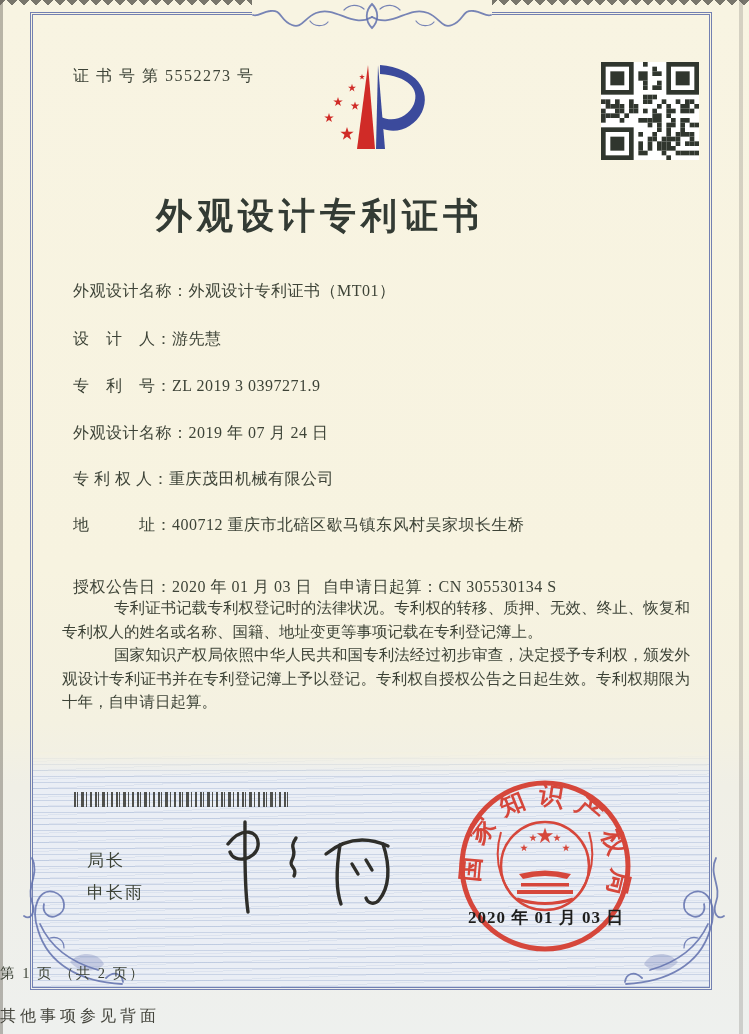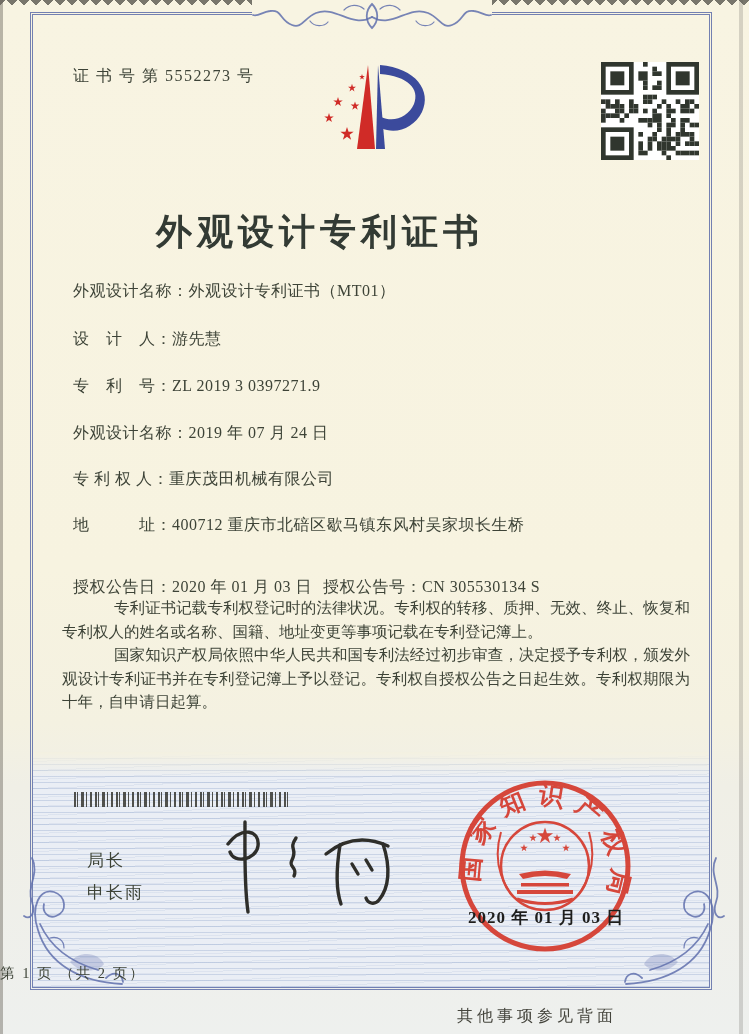--- a/index.html
+++ b/index.html
@@ -21,35 +21,35 @@
   .frame{left:30px;top:12px;width:682px;height:978px;box-sizing:border-box;
     border:3px double var(--frame-blue,#6574ac);opacity:.9;}
   
   .band{left:33px;top:752px;width:676px;height:236px;background-color:#eaeef5;
     background-image:repeating-linear-gradient(180deg,rgba(125,150,195,.30) 0 1px,rgba(0,0,0,0) 1px 6px),
       repeating-linear-gradient(178deg,rgba(125,150,195,.12) 0 1px,rgba(0,0,0,0) 1px 9px);}
   .band-fade{left:33px;top:752px;width:676px;height:26px;
     background:linear-gradient(180deg,#f4f1e1 0,rgba(244,241,225,0) 100%);}
   .cert-no{left:73px;top:66px;font-size:16px;letter-spacing:1.5px;text-align:right;}
   .title{left:0;width:640px;top:192px;text-align:center;font-size:36px;font-weight:600;
-    letter-spacing:5px;color:#333b34;margin-top:16px;}
+    letter-spacing:5px;color:#333b34;}
   .row{left:73px;font-size:16px;letter-spacing:.5px;white-space:nowrap;}
   .row .lbl{color:#3d4337;}
   .row .val{color:#3d4337;}
   .grant-no{position:absolute;left:250px;top:0;}
   .paras{left:62px;top:596px;width:628px;font-size:15.5px;line-height:23.6px;text-align:justify;}
   .paras p{margin:0;text-indent:52px;}
   .barcode{left:74px;top:792px;width:214px;height:15px;opacity:.85;
     background:repeating-linear-gradient(90deg,#35352f 0 2px,transparent 2px 3px,#35352f 3px 4px,
       transparent 4px 7px,#35352f 7px 10px,transparent 10px 12px,#35352f 12px 13px,
       transparent 13px 16px,#35352f 16px 18px,transparent 18px 21px);}
   .director-title{left:87px;top:849px;font-size:17px;letter-spacing:2px;}
   .director-name{left:87px;top:881px;font-size:17px;letter-spacing:2px;}
   .page-info{left:0;width:700px;top:964px;text-align:left;font-size:14.5px;letter-spacing:2px;}
-  .footer-note{left:0;width:617px;top:1006px;text-align:right;font-size:16px;letter-spacing:4px;color:#45453d;}
+  .footer-note{left:0;width:617px;top:1006px;text-align:left;font-size:16px;letter-spacing:4px;color:#45453d;}
   .seal-date{left:468px;top:906px;width:170px;font-size:17px;letter-spacing:1px;color:#1e1e1c;
     font-weight:600;z-index:5;}
   svg .orn{stroke:var(--ornament-blue,#6070ad);stroke-width:1.8;fill:none;stroke-linecap:round;opacity:.85;}
   svg .orn-f{fill:var(--ornament-blue,#6070ad);opacity:.28;stroke:none;}
   svg .seal-red{fill:var(--seal-red,#d5392c);}
   svg .seal-stroke{stroke:var(--seal-red,#d5392c);fill:none;}
   svg .lr{fill:var(--logo-red,#d02b27);}
   svg .lb{fill:var(--logo-blue,#3b4a9c);}
 </style>
 </head>
@@ -264,21 +264,21 @@
   </div>
   <div class="abs row" style="top:469px;">
     <span class="lbl">专 利 权 人：</span><span class="val">重庆茂田机械有限公司</span>
   </div>
   <div class="abs row" style="top:515px;">
     <span class="lbl">地　　　址：</span><span class="val">400712 重庆市北碚区歇马镇东风村吴家坝长生桥</span>
   </div>
   <div class="abs row" style="top:577px;">
     <span class="lbl">授权公告日：</span><span class="val">2020 年 01 月 03 日</span>
     <span class="grant-no">
-      <span class="lbl">授权公告号：</span><span class="val">CN 305530134 S</span>
+      <span class="lbl">自申请日起算：</span><span class="val">CN 305530134 S</span>
     </span>
   </div>
 
   <div class="abs paras">
     <p>专利证书记载专利权登记时的法律状况。专利权的转移、质押、无效、终止、恢复和专利权人的姓名或名称、国籍、地址变更等事项记载在专利登记簿上。</p>
     <p>国家知识产权局依照中华人民共和国专利法经过初步审查，决定授予专利权，颁发外观设计专利证书并在专利登记簿上予以登记。专利权自授权公告之日起生效。专利权期限为十年，自申请日起算。</p>
   </div>
 
   <div class="abs barcode"></div>
 

